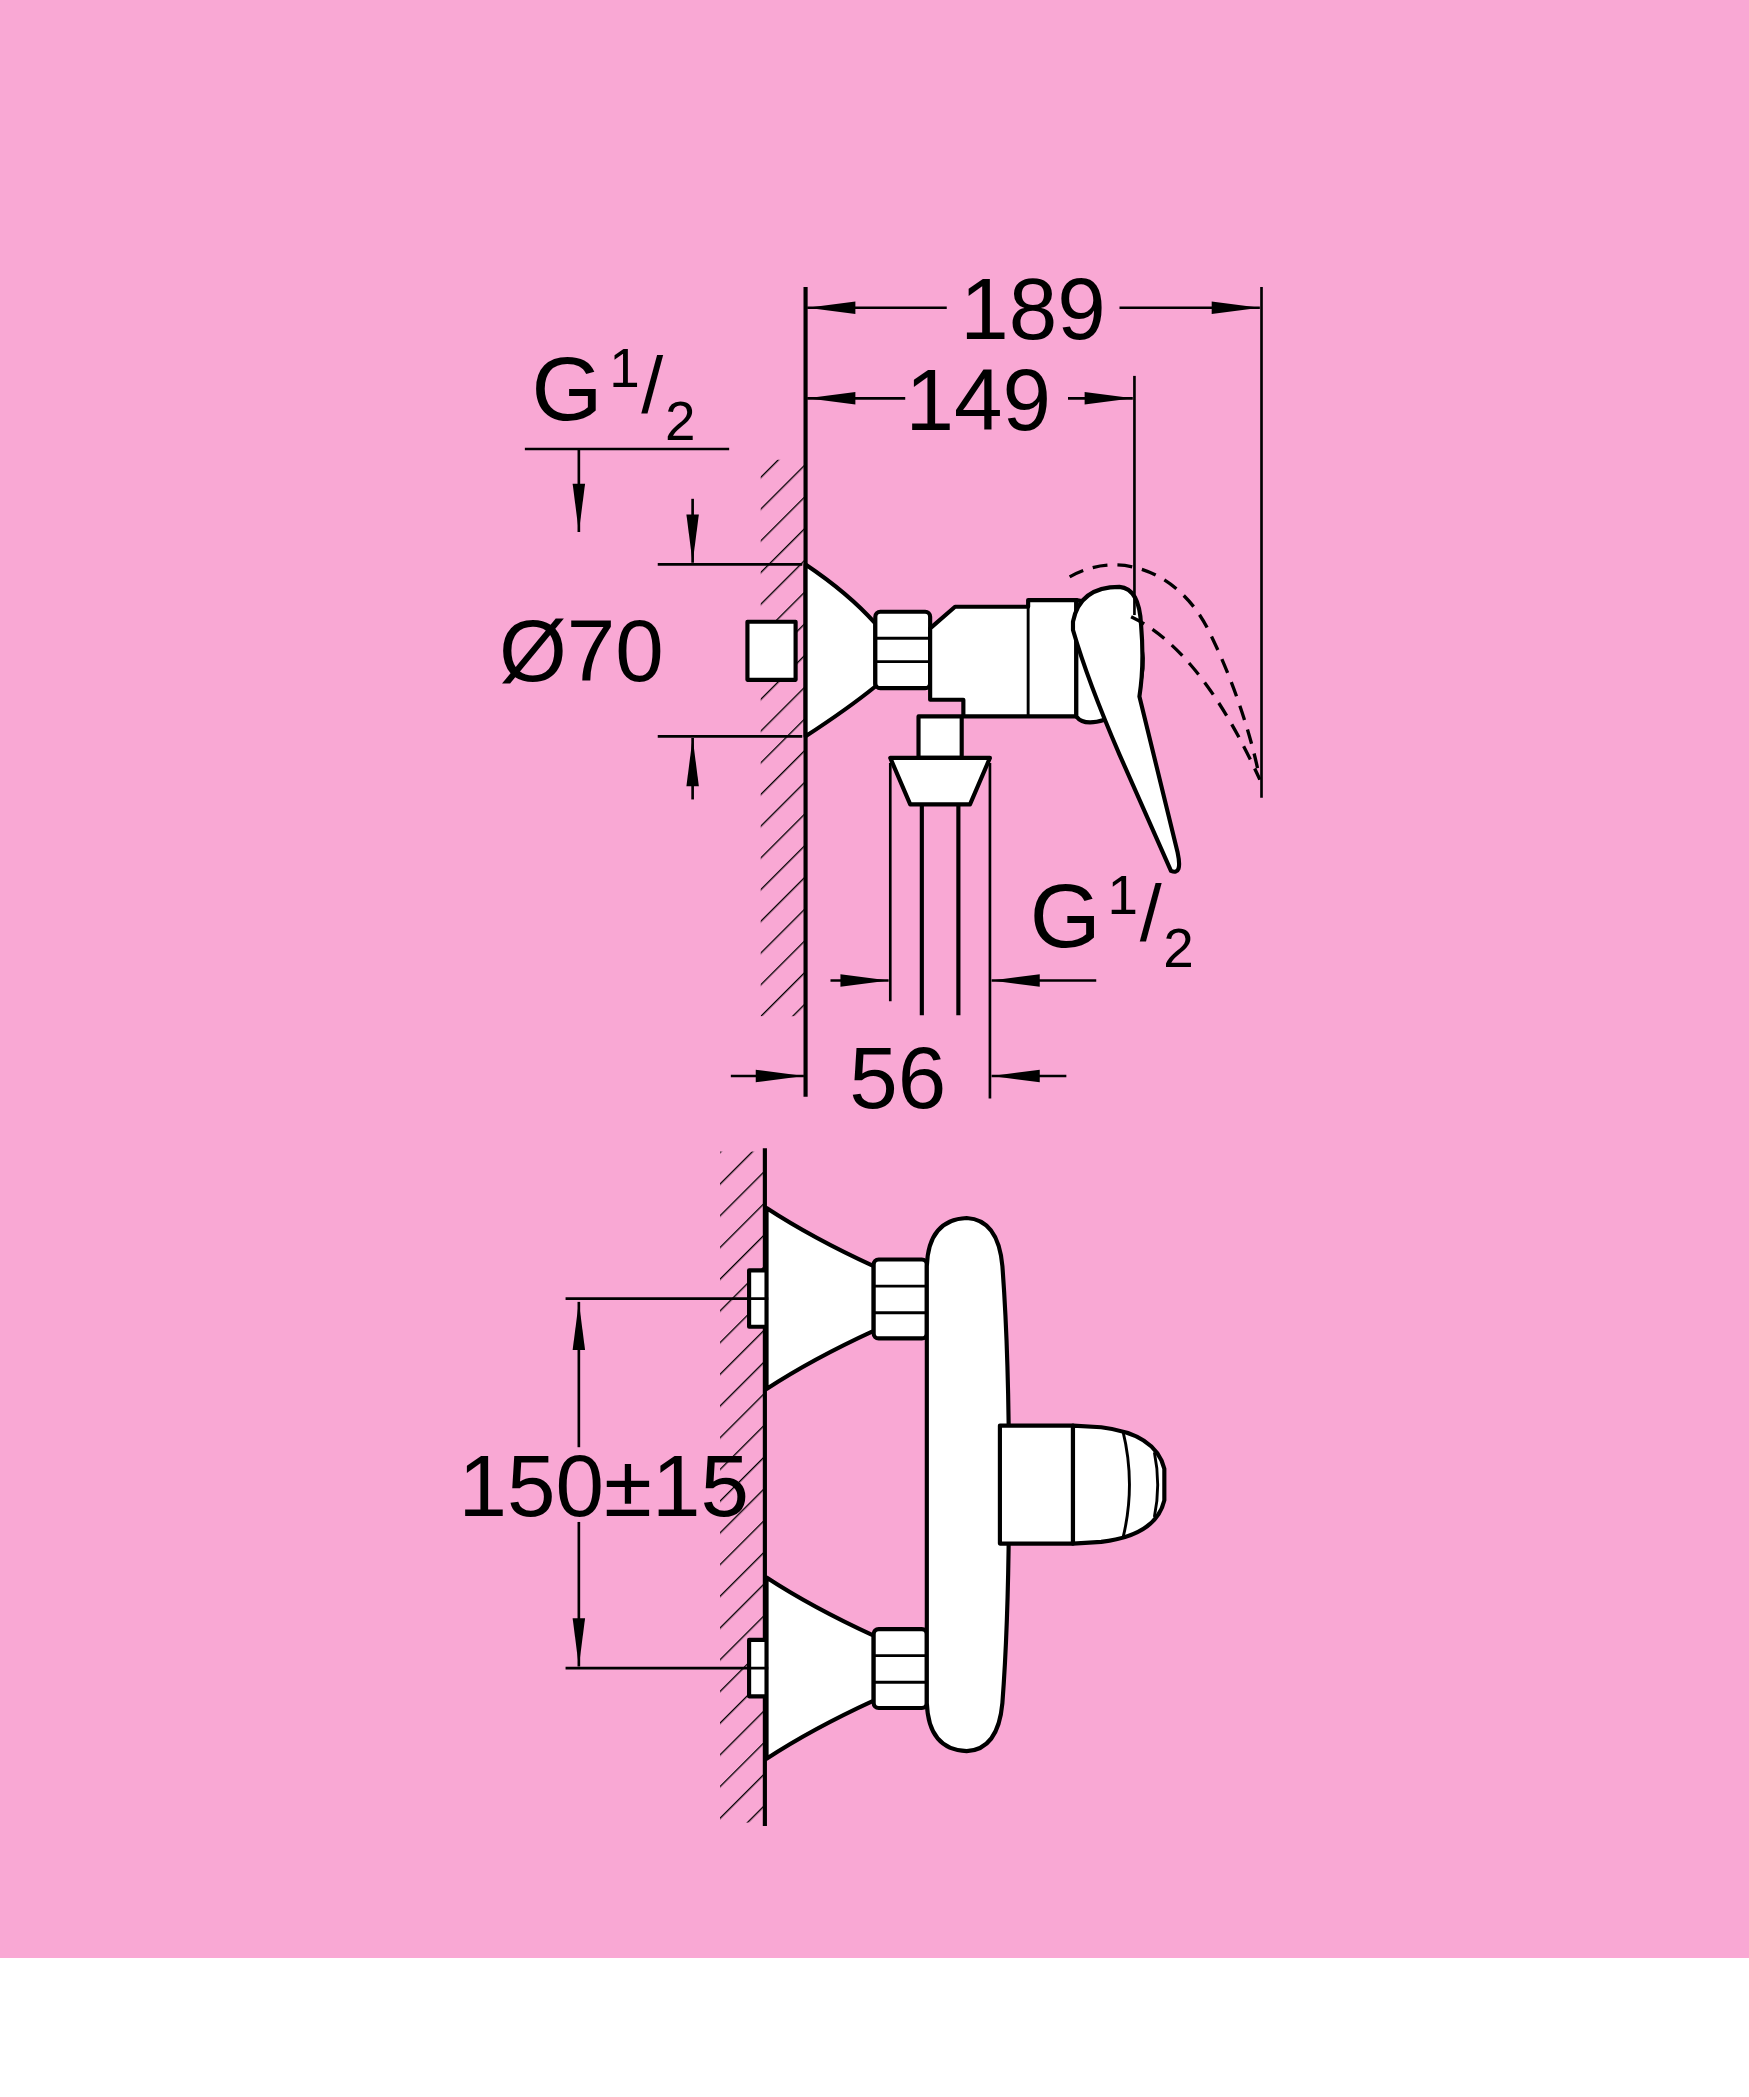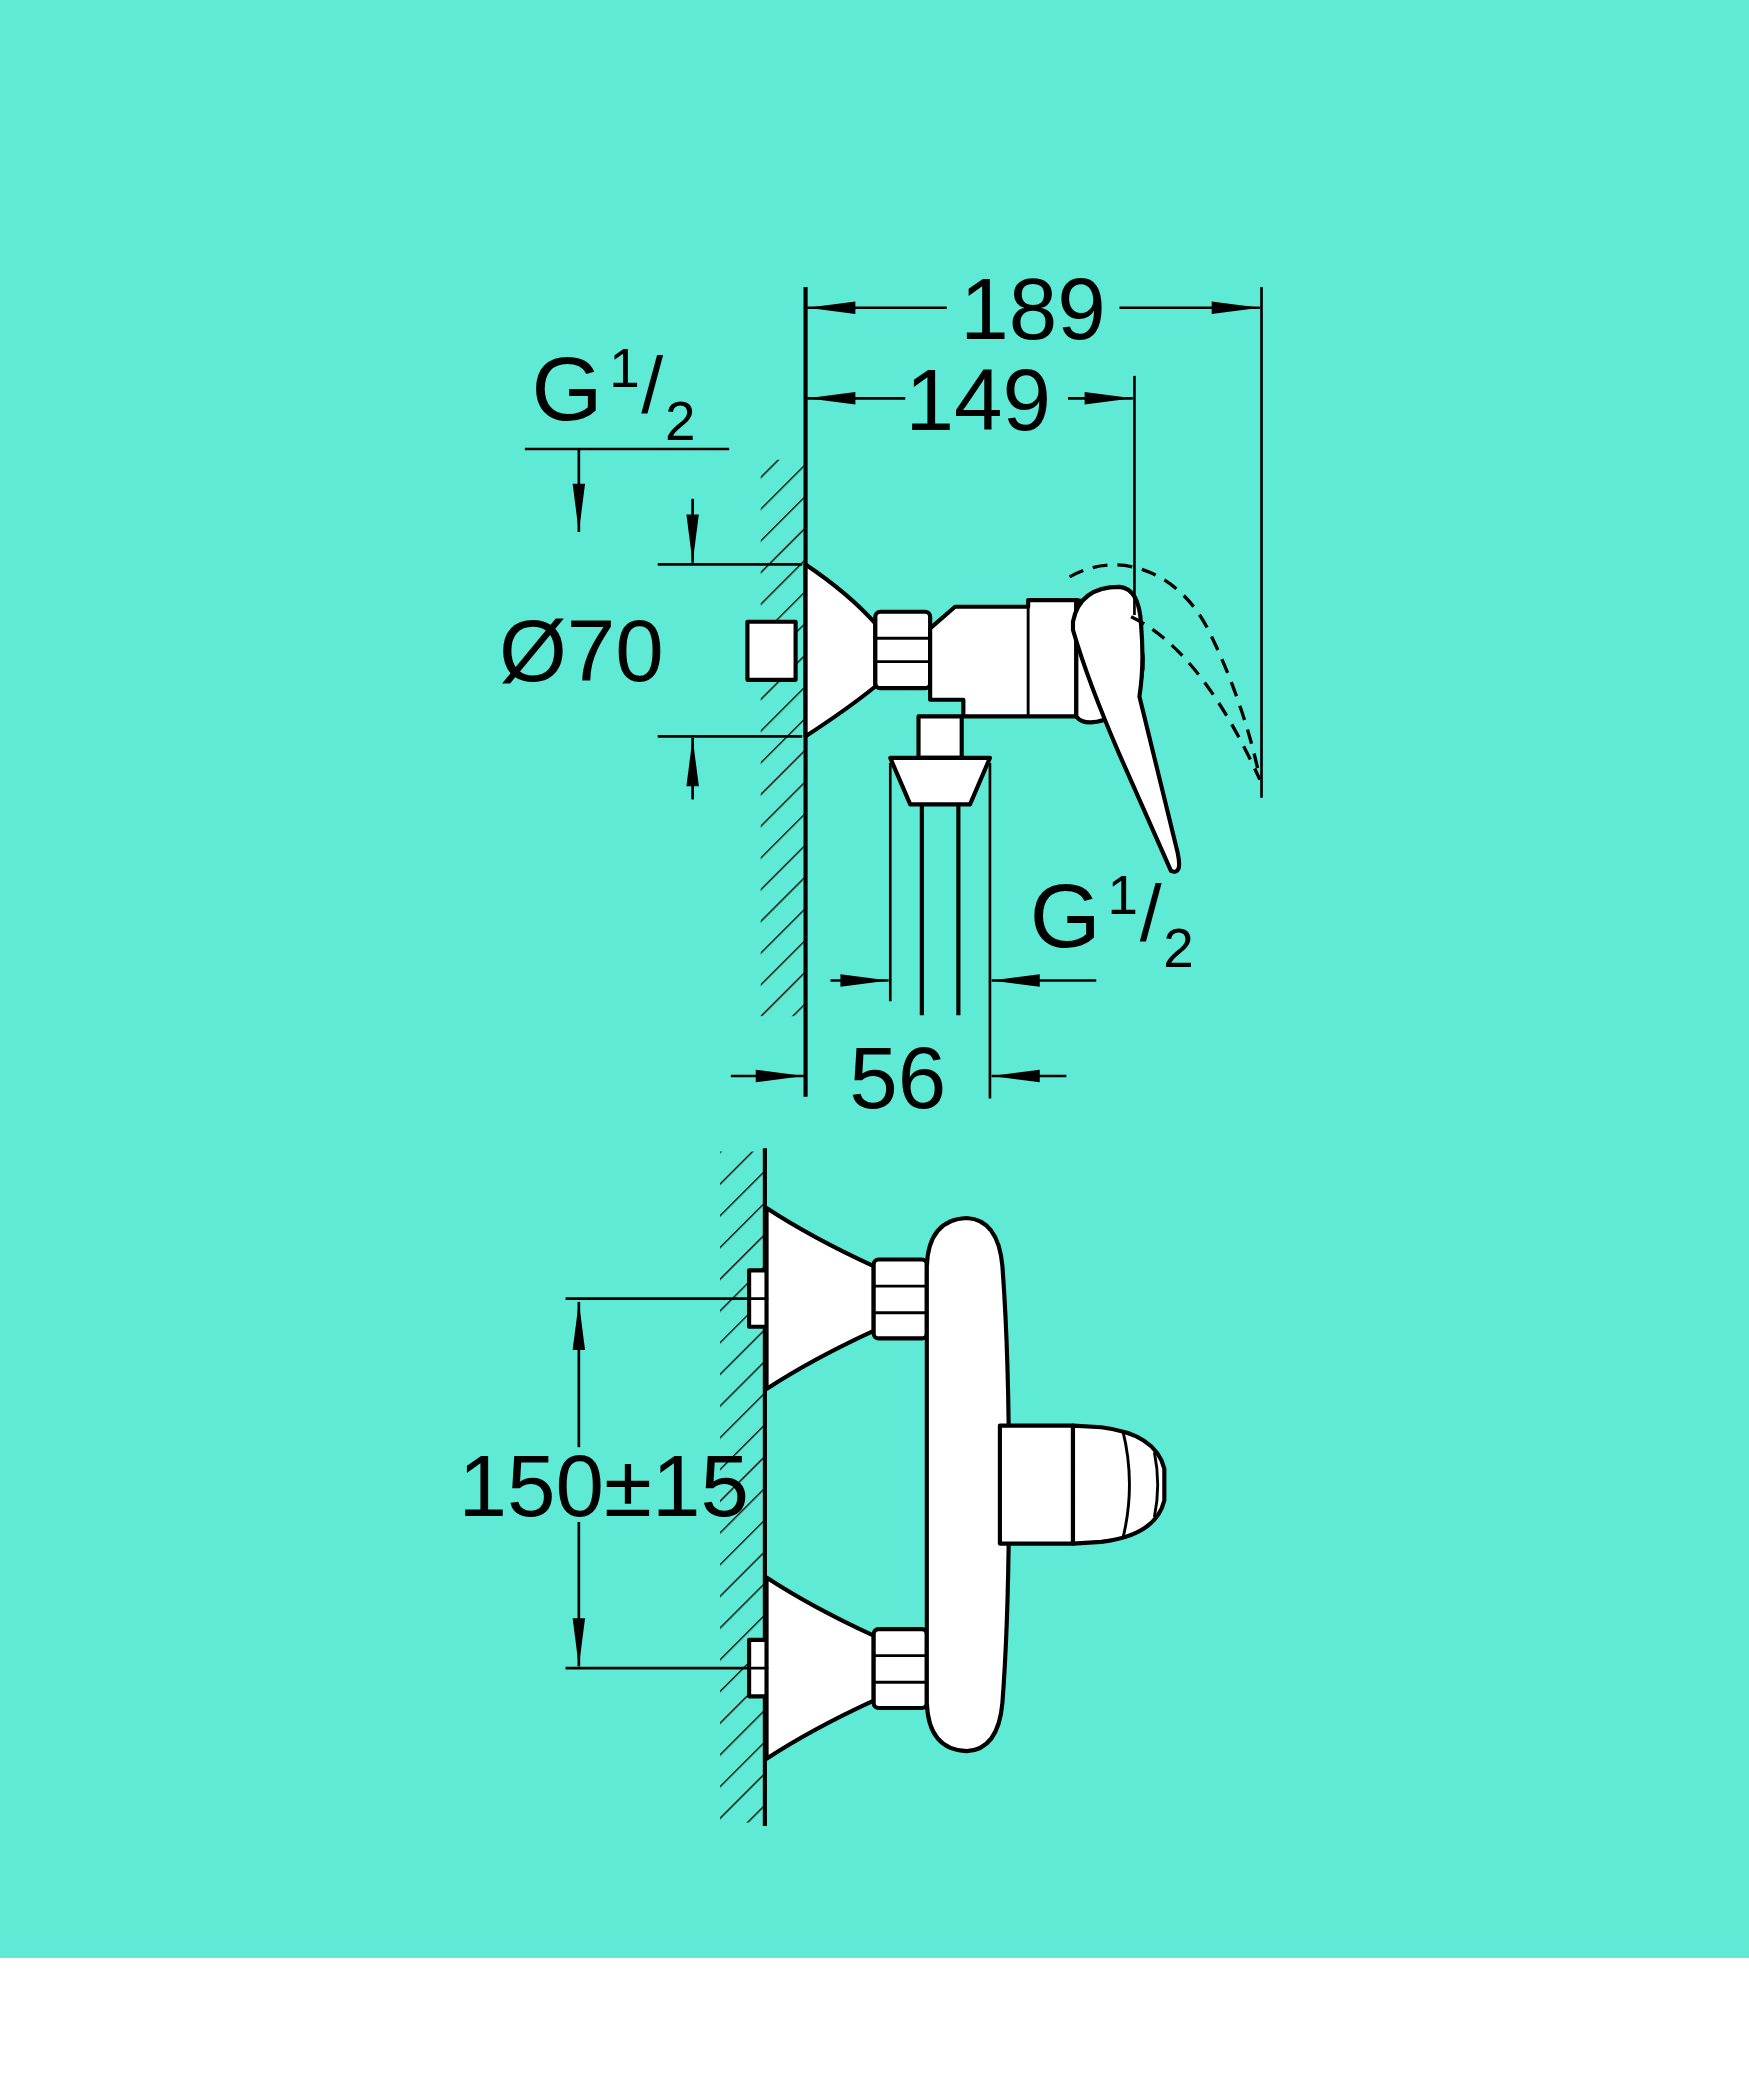--- a/index.html
+++ b/index.html
@@ -1,16 +1,16 @@
 <!DOCTYPE html>
 <html style="font-size:13.3px"><head>
 <meta charset="utf-8">
 <style>
   html, body { margin: 0; padding: 0; background: #ffffff; }
-  .stage { width: 1749px; height: 1958px; background: #5eead4; position: relative; text-align: center; }
+  .stage { width: 1749px; height: 1958px; background: #f9a8d4; position: relative; text-align: center; }
   svg { display: block; }
 
   .obj      { fill: #ffffff; stroke: #000000; stroke-width: 5; stroke-linejoin: round; }
   .obj5     { stroke: #000000; stroke-width: 5; fill: none; }
   .obj35    { stroke: #000000; stroke-width: 3.5; fill: none; }
   .dim      { stroke: #000000; stroke-width: 3.2; fill: none; }
   .dash     { fill: none; stroke: #000000; stroke-width: 4; stroke-dasharray: 18 12; }
 
   .dim-t    { font-family: "Liberation Sans", "DejaVu Sans", sans-serif;
               font-size: 105px; fill: #000000; text-anchor: middle; }

